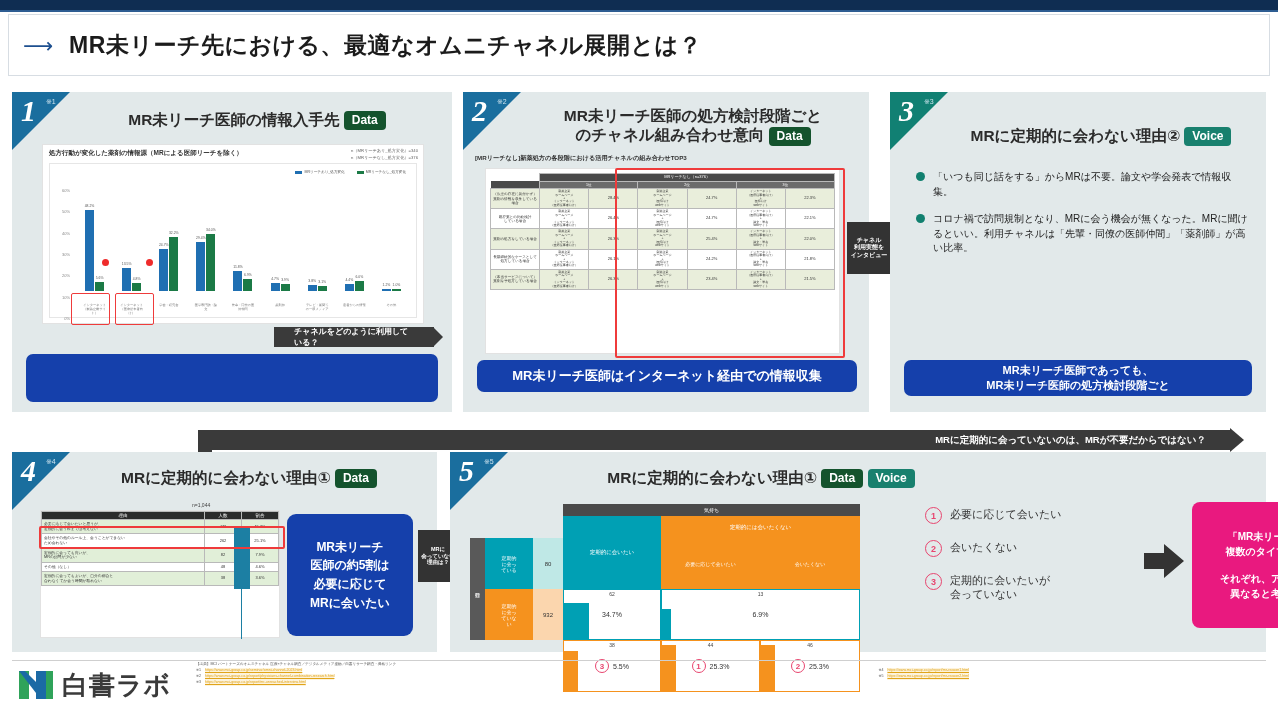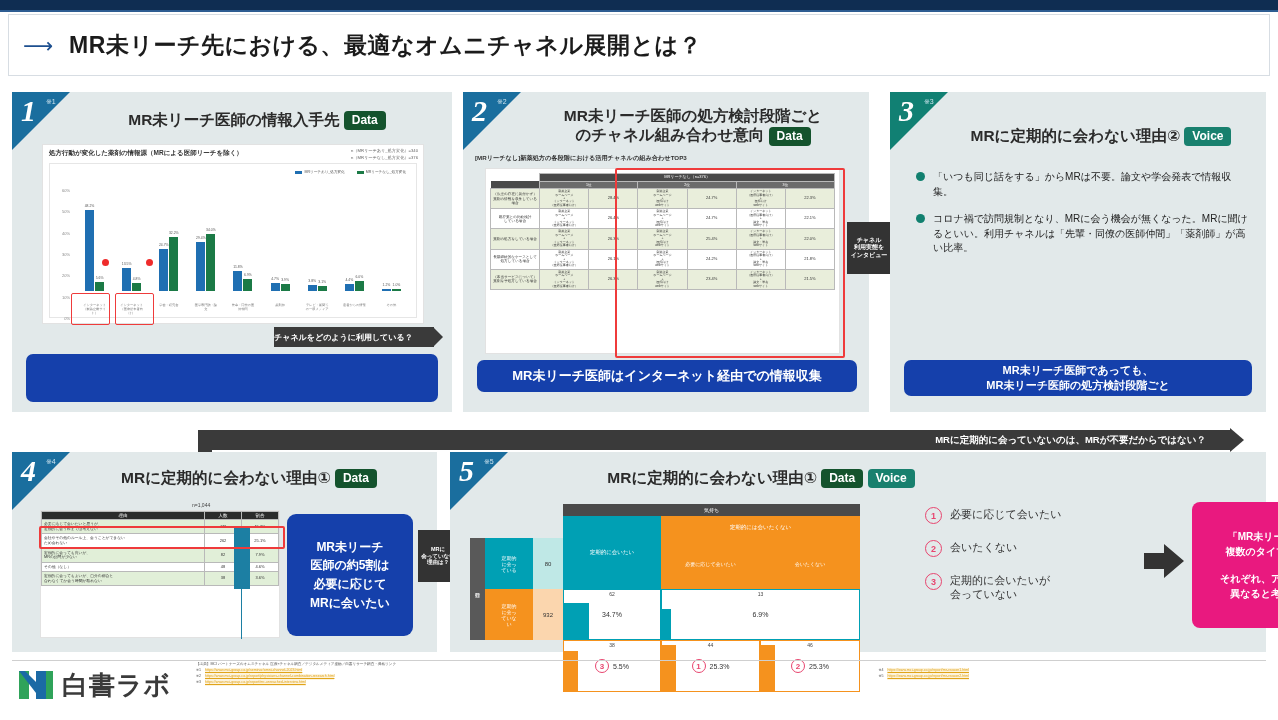--- a/index.html
+++ b/index.html
@@ -45,21 +45,21 @@
   .bar{width:9px;position:relative;}
   .bar.b{background:#1f6fb2;}
   .bar.g{background:#1b7a46;}
   .bval{position:absolute;top:-6px;left:50%;transform:translateX(-50%);font-size:3.4px;color:#555;white-space:nowrap;}
   .xlab{position:absolute;bottom:2px;left:26px;right:6px;display:flex;justify-content:space-around;}
   .xlab span{font-size:3.2px;color:#777;text-align:center;width:24px;line-height:1.25;}
   .legend{position:absolute;display:flex;gap:12px;font-size:3.6px;color:#555;}
   .legend i{display:inline-block;width:7px;height:3px;margin-right:2px;vertical-align:middle;}
   .redbox{position:absolute;border:1.6px solid #ef3b3b;border-radius:2px;}
   .reddot{position:absolute;width:7px;height:7px;border-radius:50%;background:#ef2b2b;}
-  .callout-dark{position:absolute;background:#3a3a3a;color:#fff;font-size:8px;font-weight:bold;display:flex;align-items:center;padding:0 0;box-sizing:border-box;}
+  .callout-dark{position:absolute;background:#3a3a3a;color:#fff;font-size:8px;font-weight:bold;display:flex;align-items:center;padding:0 20px;box-sizing:border-box;}
   .callout-dark:after{content:"";position:absolute;right:-9px;top:50%;transform:translateY(-50%);border-left:9px solid #3a3a3a;border-top:9px solid transparent;border-bottom:9px solid transparent;}
 
   
   table.mini{border-collapse:collapse;width:100%;table-layout:fixed;}
   table.mini td,table.mini th{border:.5px solid #b9b9b9;font-size:4px;color:#333;padding:1px;line-height:1.2;text-align:center;font-weight:normal;}
 
   
   .arrow-blk{position:absolute;background:#333;color:#fff;font-size:6px;font-weight:bold;display:flex;align-items:center;justify-content:center;text-align:center;line-height:1.25;}
   .arrow-blk.right:after{content:"";position:absolute;right:-16px;top:50%;transform:translateY(-50%);border-left:16px solid #333;border-top:26px solid transparent;border-bottom:26px solid transparent;}
 

